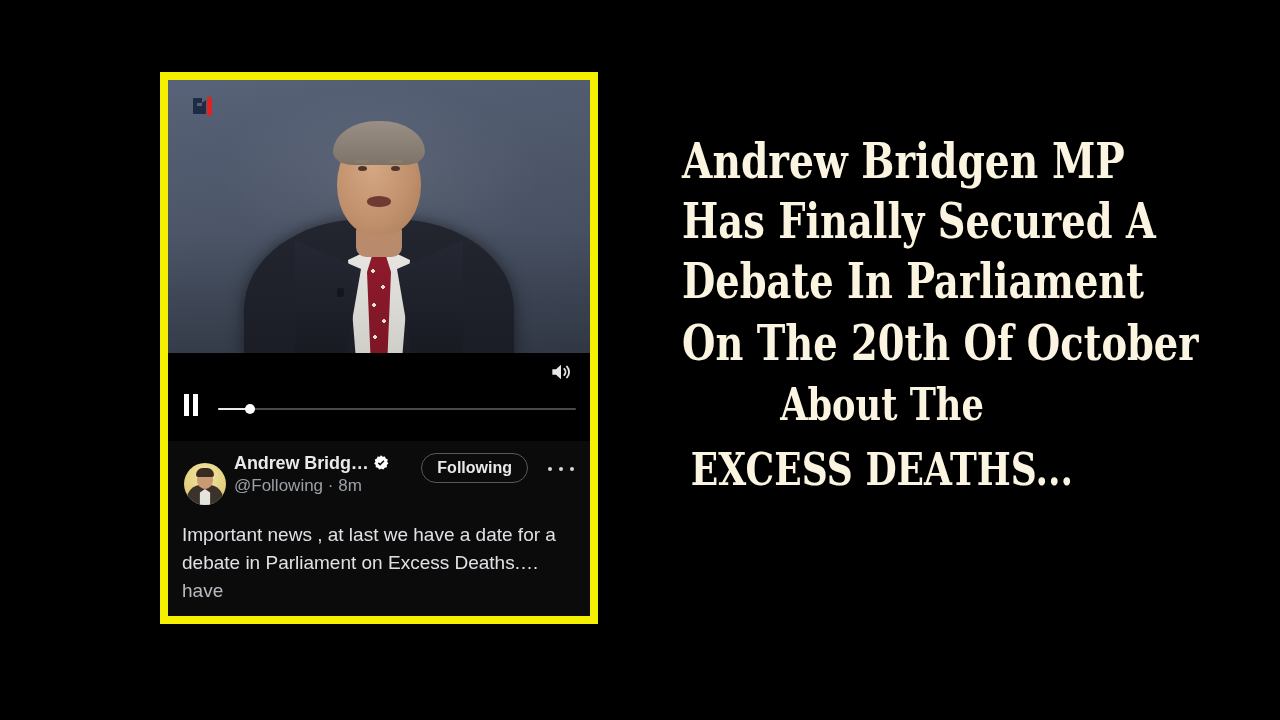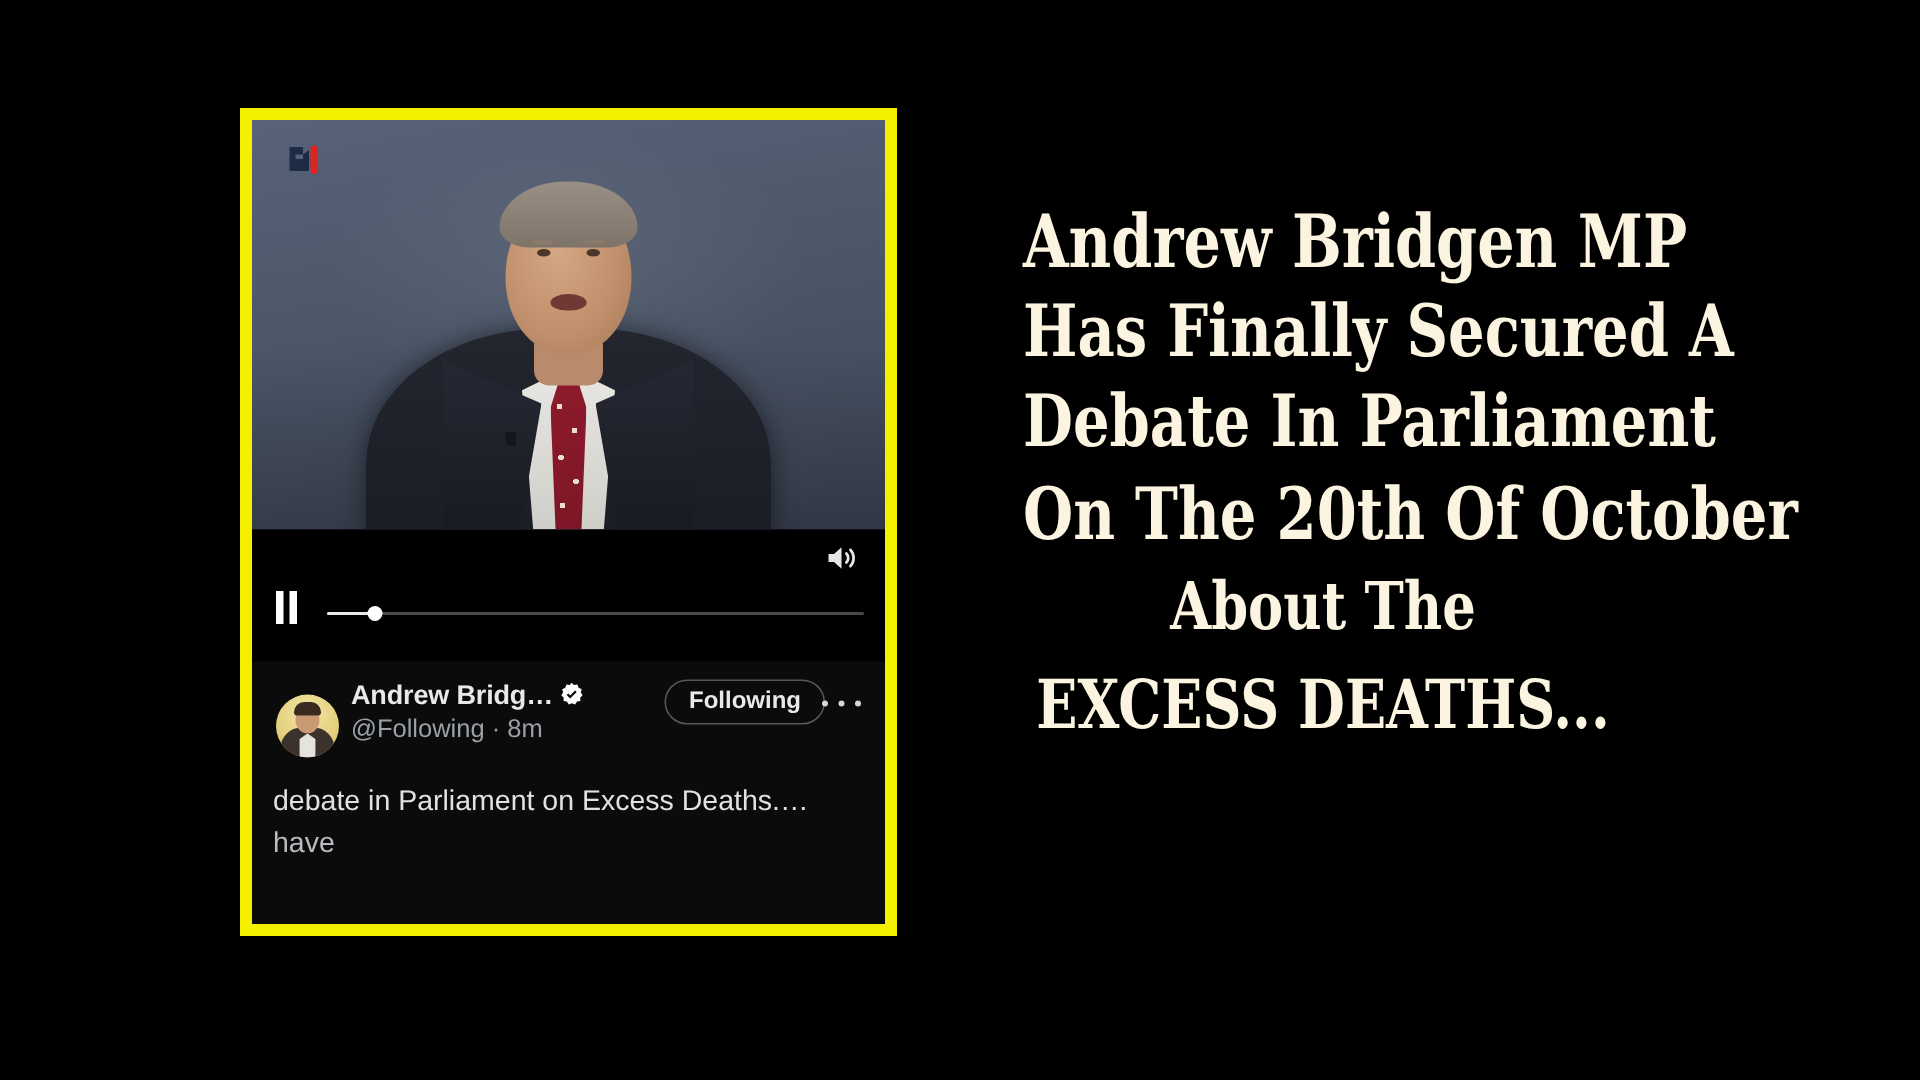--- a/index.html
+++ b/index.html
@@ -340,21 +340,21 @@
   #verified-badge { width: 18px; height: 18px; flex: 0 0 auto; }
   #handle-row {
     color: #9aa0a6;
     font-size: 17px;
     margin-top: 1px;
     white-space: nowrap;
   }
 
   #following-btn {
     position: absolute;
-    right: 40px;
+    right: 62px;
     top: 12px;
     height: 30px;
     padding: 0 15px;
     border: 1.5px solid #55595e;
     border-radius: 16px;
     color: #e7e9ea;
     font-size: 16px;
     font-weight: bold;
     display: flex;
     align-items: center;
@@ -503,20 +503,21 @@
         <div id="following-btn">Following</div>
 
         <div id="more-btn">
           <span></span>
           <span></span>
           <span></span>
         </div>
       </div>
 
       <div id="tweet-body">
+        <div class="line">Important news , at last we have a date for a</div>
         <div class="line">debate in Parliament on Excess Deaths.…</div>
         <div id="more-link">have</div>
       </div>
 
     </div>
   </div>
 
   <div id="headline">
     <div class="hl l1">Andrew Bridgen MP</div>
     <div class="hl l2">Has Finally Secured A</div>

